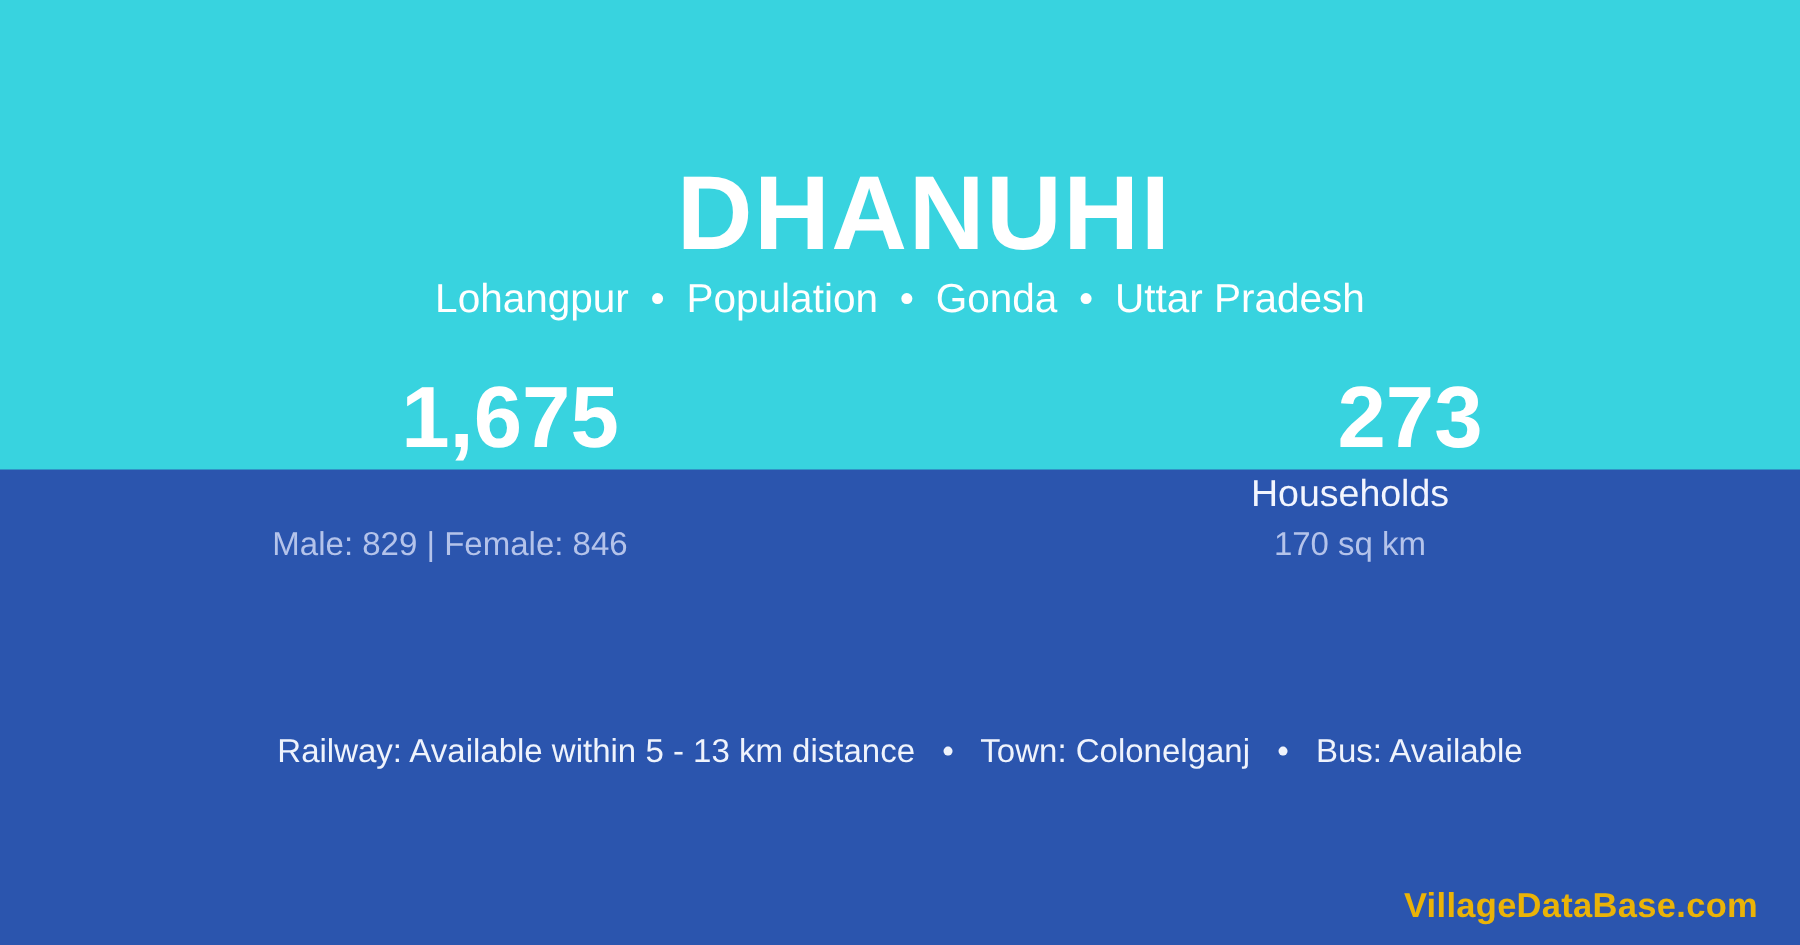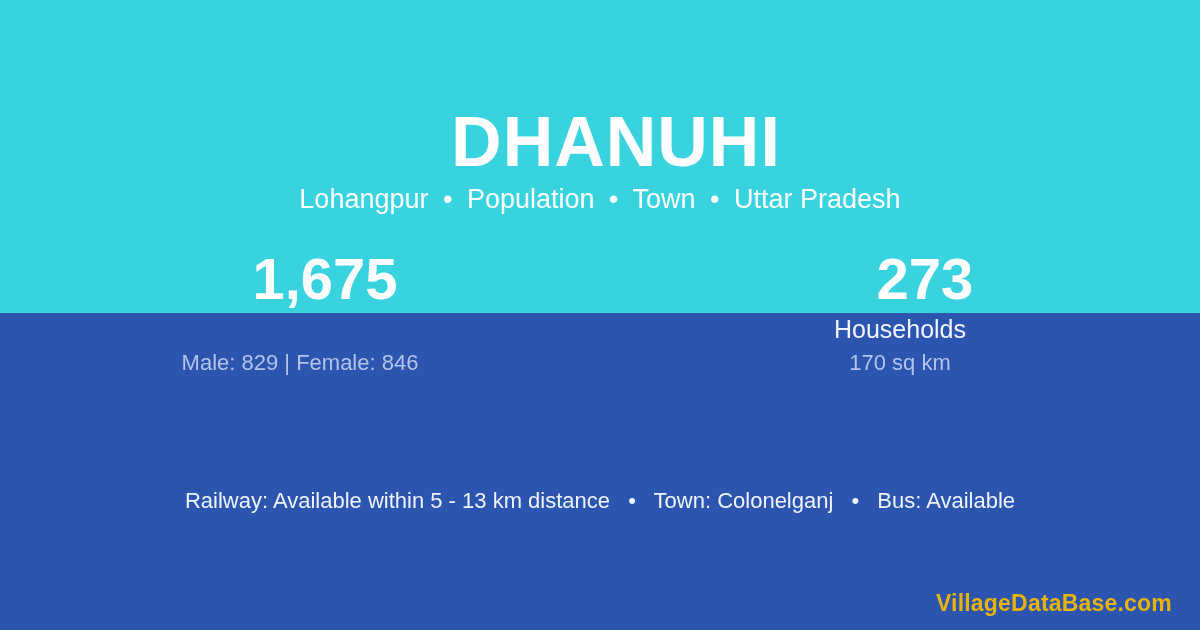--- a/index.html
+++ b/index.html
@@ -76,21 +76,21 @@
     flex-direction: row;
   }
   .stat {
     flex: 1 1 33.3333%;
     position: relative;
     text-align: center;
   }
   .stat-value {
     position: absolute;
     top: 246px;
-    left: 1px;
+    left: 16px;
     width: 100%;
     font-size: 58px;
     font-weight: bold;
     line-height: 66px;
     color: #FFFFFF;
     white-space: nowrap;
     padding-left: 24px;
   }
   .stat-label {
     position: absolute;
@@ -152,21 +152,21 @@
   <div id="cyan-band"></div>
 
   <div id="header">
     <h1 id="village-title">DHANUHI</h1>
 
     <div id="breadcrumb">
       <span>Lohangpur</span>
       <span class="sep">•</span>
       <span>Population</span>
       <span class="sep">•</span>
-      <span>Town</span>
+      <span>Gonda</span>
       <span class="sep">•</span>
       <span>Uttar Pradesh</span>
     </div>
   </div>
 
   <div id="stats">
 
     <div class="stat">
       <div class="stat-value">1,675</div>
       <div class="stat-sub">Male: 829 | Female: 846</div>

